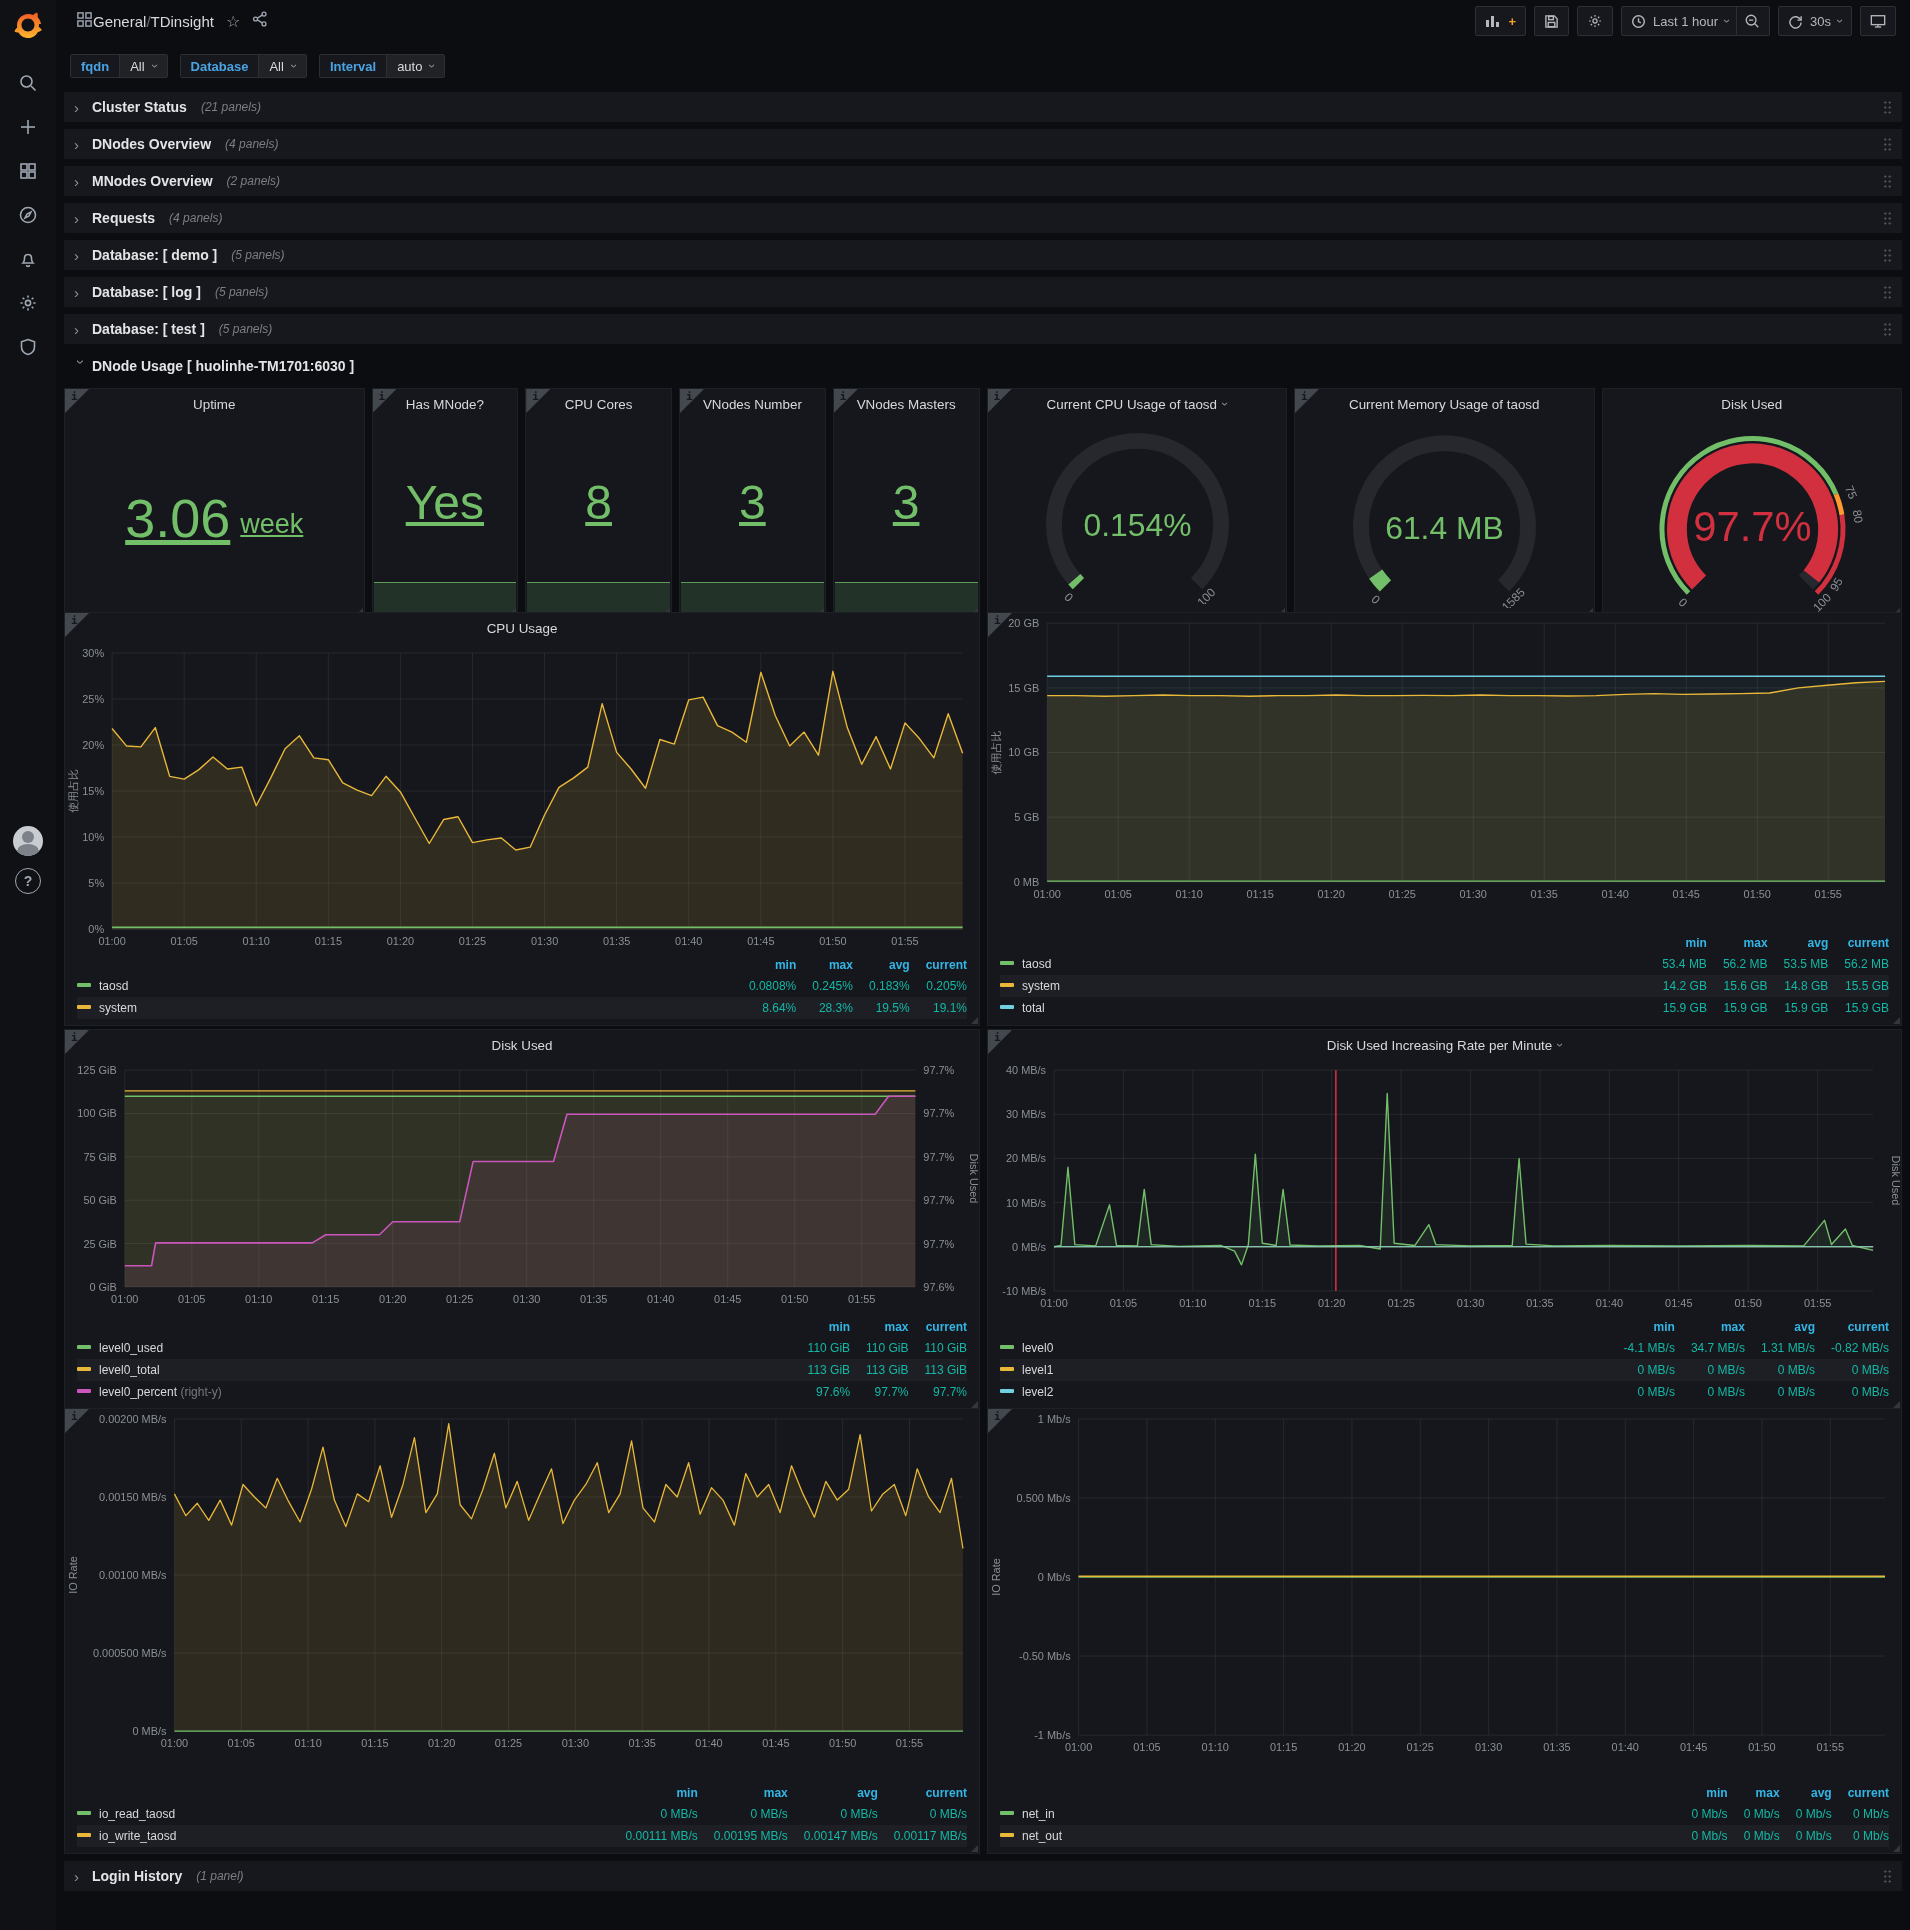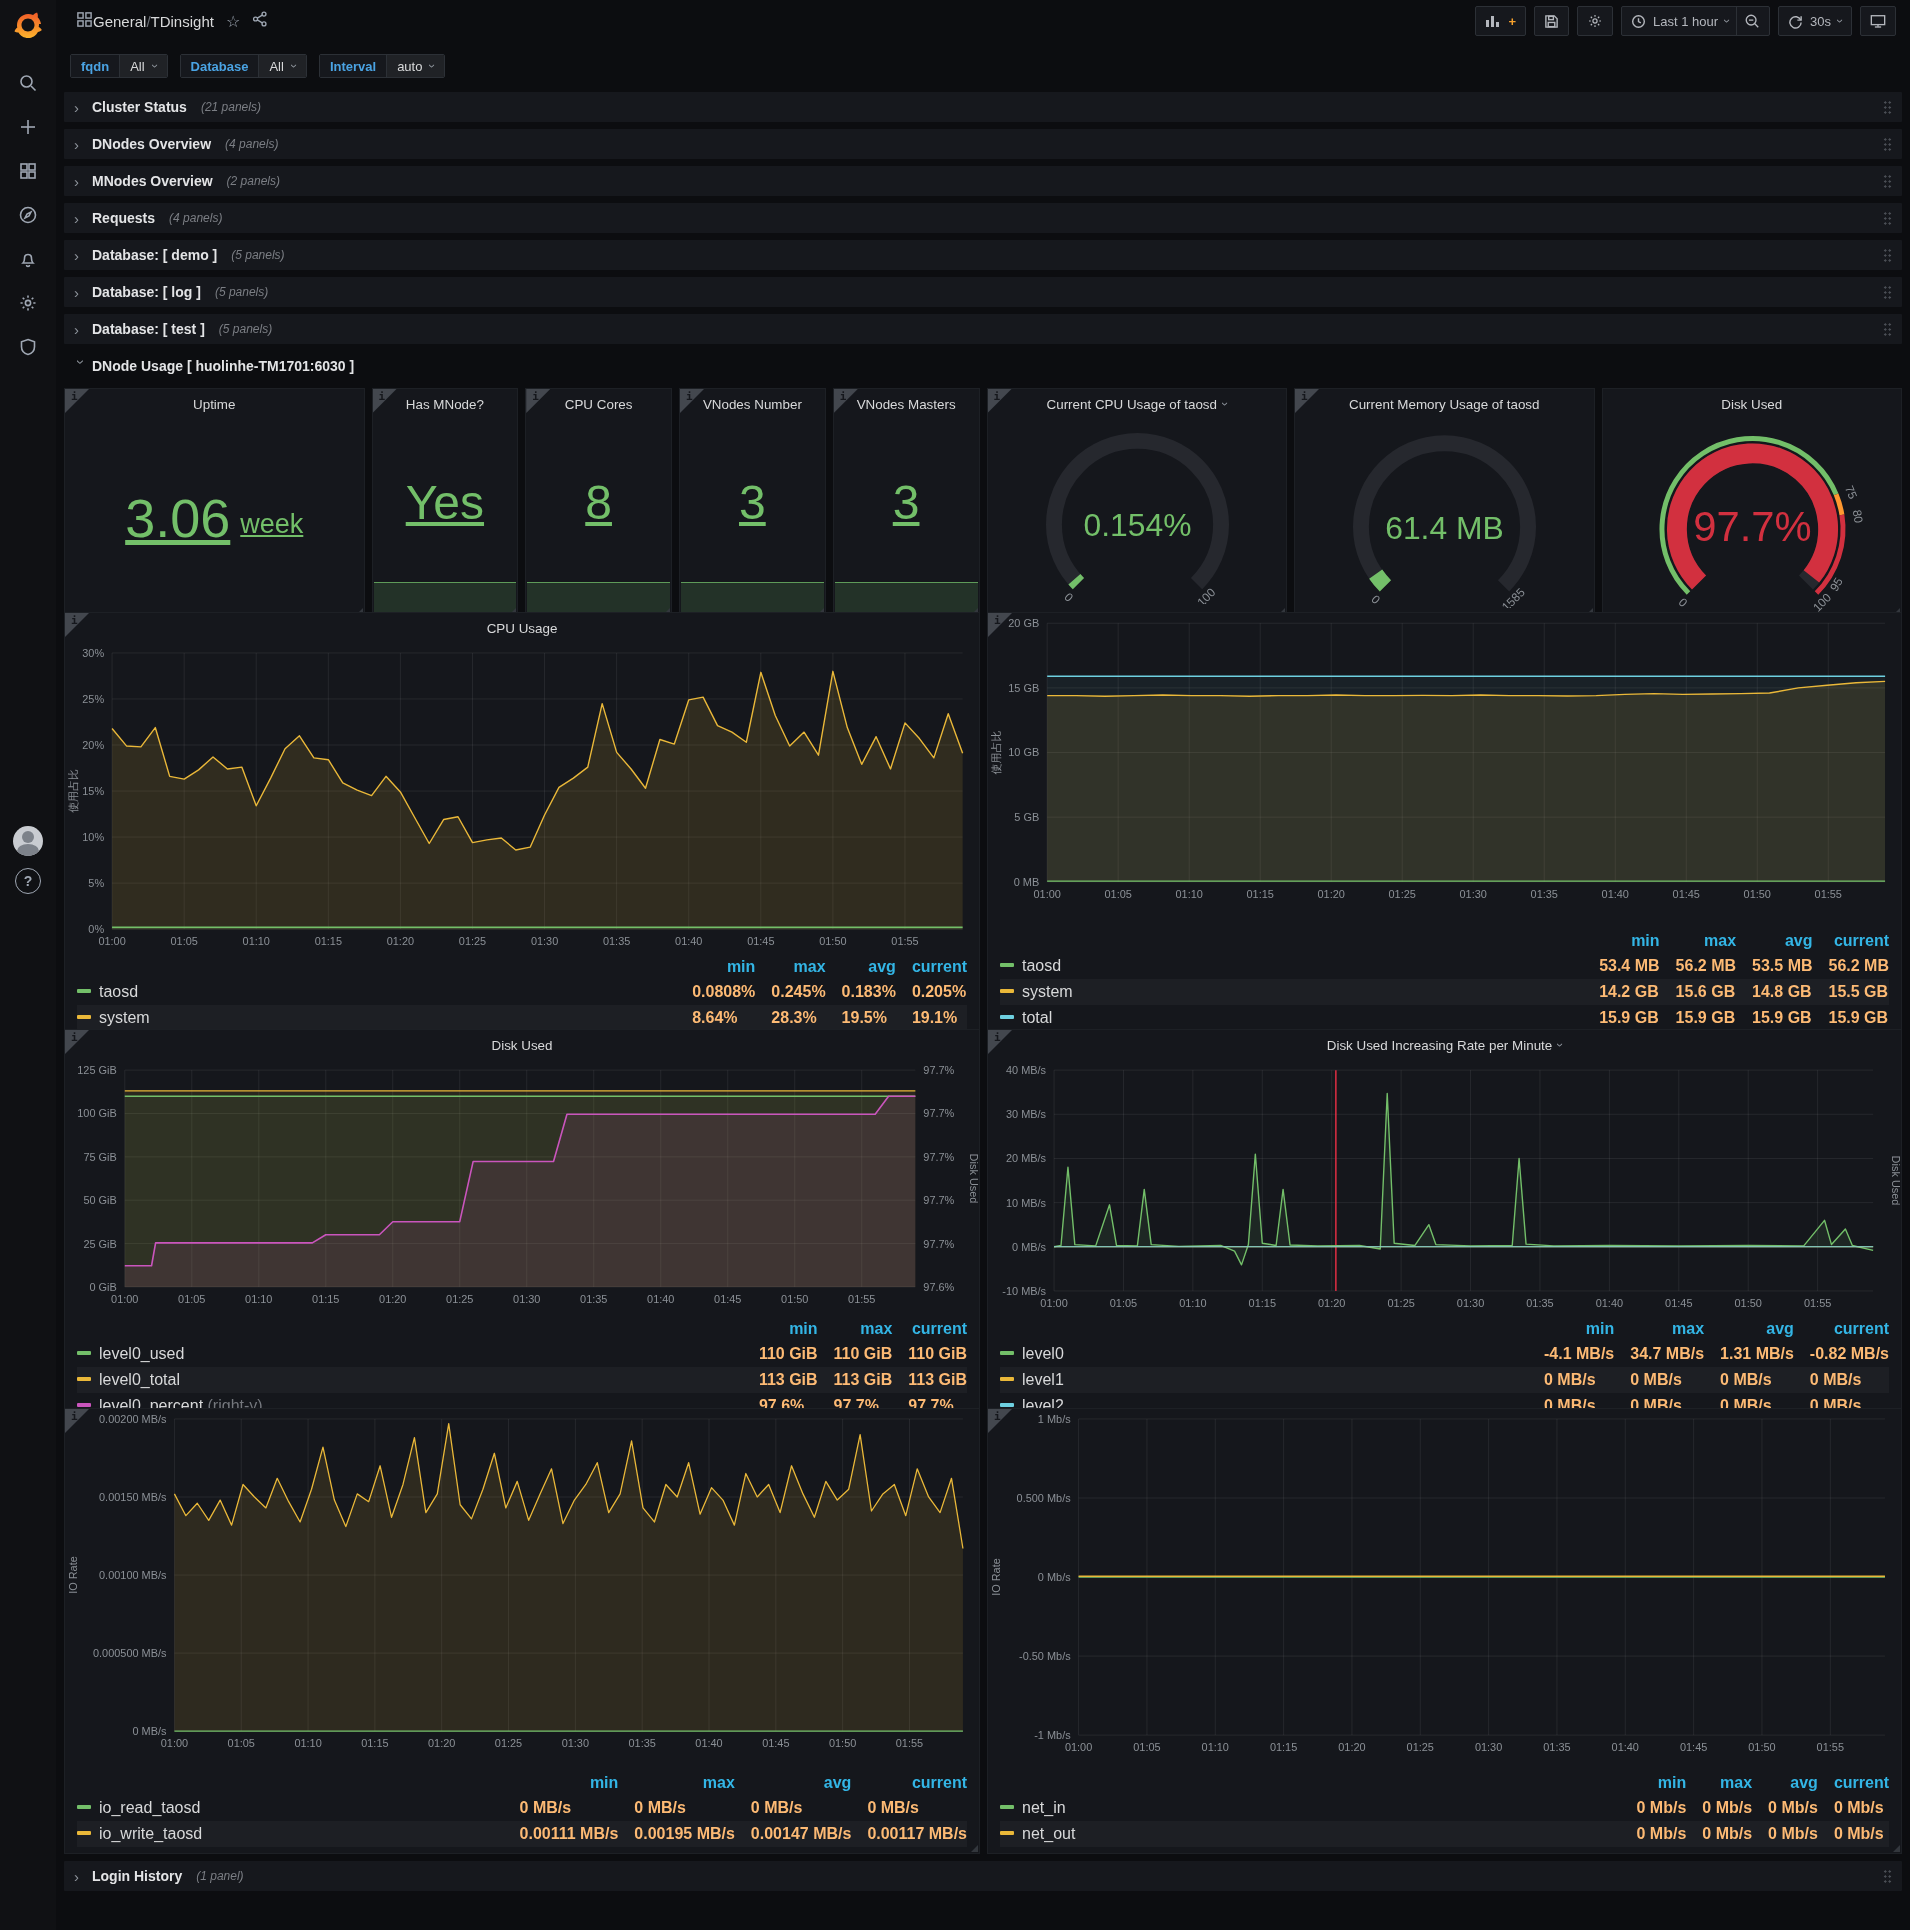--- a/index.html
+++ b/index.html
@@ -73,24 +73,24 @@
     font-size:13.4px; font-weight:500; color:#d8d9da; cursor:pointer; flex-shrink:0;}
   .statval { flex:1; display:flex; align-items:center; justify-content:center; gap:10px; color:#73bf69; font-weight:500;text-decoration:underline;}
   .statval .big { font-size:48px;text-align:right; }
   .statval .uptbig { font-size:54px; }
   .statval .unit { font-size:27px; margin-top:14px;}
   .spark { position:absolute; left:1px; right:1px; bottom:1px; height:33px;
     background:rgba(115,191,105,0.16); border-top:1.5px solid rgba(115,191,105,0.75);}
   .gaugebox { flex:1; position:relative; }
   .plot { flex:1; min-height:60px; }
   .legend { padding:0 12px 6px 12px; }
-  table.legend-table { width:100%; border-collapse:collapse; font-size:16px; }
+  table.legend-table { width:100%; border-collapse:collapse; font-size:12px; }
   table.legend-table th { color:#33b5e5; font-weight:700; text-align:right; padding:3px 0 3px 16px; }
   table.legend-table td { padding:4px 0 4px 16px; white-space:nowrap; }
-  table.legend-table td.val { text-align:left; color:#fdba74;font-weight:bold; }
+  table.legend-table td.val { text-align:right; color:#14b8a6; }
   table.legend-table td.name { width:100%; padding-left:0; color:#d8d9da; cursor:pointer;margin-top:48px;}
   table.legend-table tbody tr:nth-child(even) { background:rgba(255,255,255,0.035); }
   .swatch { display:inline-block; width:14px; height:4px; border-radius:1px; margin:0 8px 3px 0; vertical-align:middle;}
   .suffix { color:#75787e; }
   svg text { font-family:"Liberation Sans", sans-serif; }
 </style>
 </head>
 <body>
 
 <div class="app">

